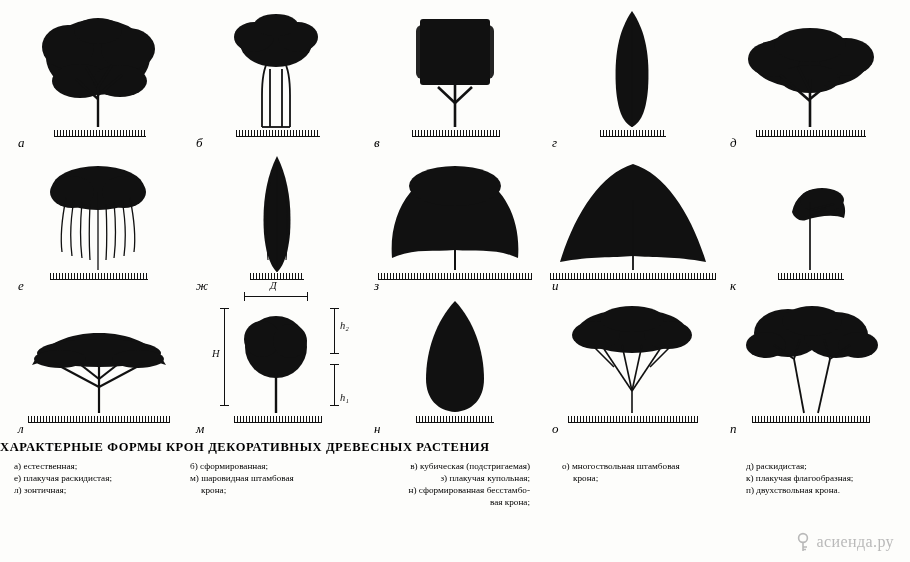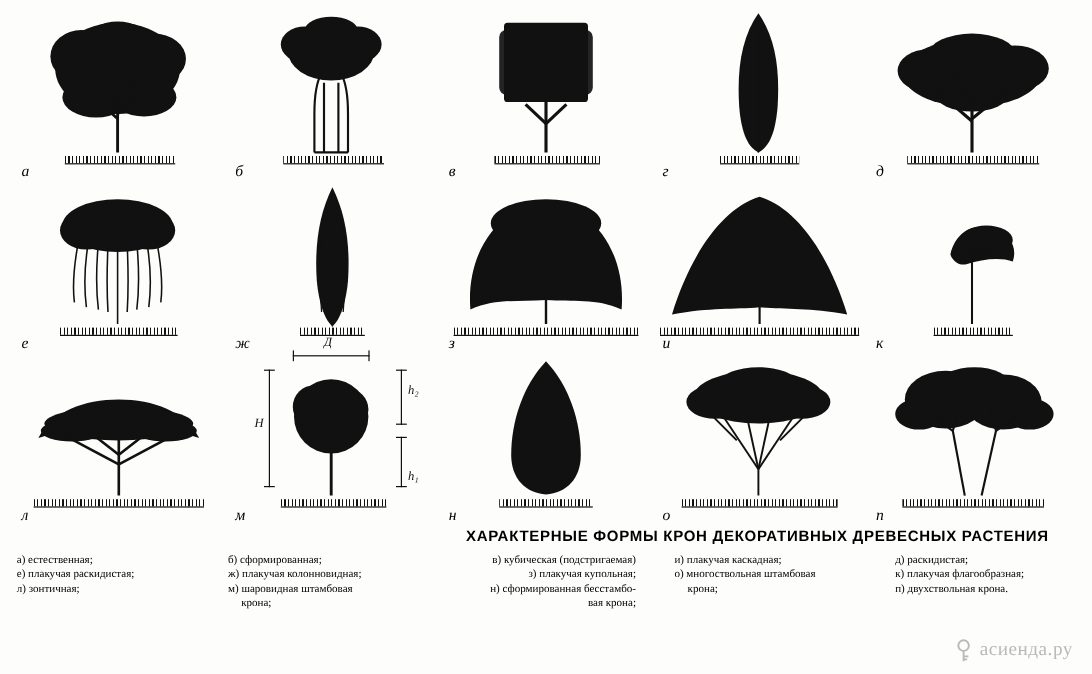--- a/index.html
+++ b/index.html
@@ -66,22 +66,22 @@
   svg { display: block; }
   .fol { fill: #111; }
   .trk { stroke: #111; fill: none; }
 
   
   .title {
     position: absolute;
     left: 0;
     top: 440px;
     width: 874px;
-    text-align: right;
-    font-family: Liberation Sans, sans-serif;
+    text-align: left;
+    font-family: Liberation Serif, serif;
     font-weight: bold;
     font-size: 12.5px;
     letter-spacing: 0.6px;
   }
   .legend {
     position: absolute;
     left: 14px;
     top: 461px;
     width: 885px;
     font-size: 9.2px;
@@ -462,32 +462,30 @@
   <div class="title">ХАРАКТЕРНЫЕ ФОРМЫ КРОН ДЕКОРАТИВНЫХ ДРЕВЕСНЫХ  РАСТЕНИЯ</div>
 
   <div class="legend">
     <div class="col c0">
       <p>а) естественная;</p>
       <p>е) плакучая раскидистая;</p>
       <p>л) зонтичная;</p>
     </div>
     <div class="col c1">
       <p>б) сформированная;</p>
-      <p>ж) плакучая колонновидная;</p>
       <p>м) шаровидная штамбовая</p>
       <p class="ind">крона;</p>
     </div>
     <div class="col c2">
       <p>в) кубическая (подстригаемая)</p>
       <p>з) плакучая купольная;</p>
       <p>н) сформированная бесстамбо-</p>
       <p>вая крона;</p>
     </div>
     <div class="col c3">
-      <p>и) плакучая каскадная;</p>
       <p>о) многоствольная штамбовая</p>
       <p class="ind">крона;</p>
     </div>
     <div class="col c4">
       <p>д) раскидистая;</p>
       <p>к) плакучая флагообразная;</p>
       <p>п) двухствольная крона.</p>
     </div>
   </div>
 

